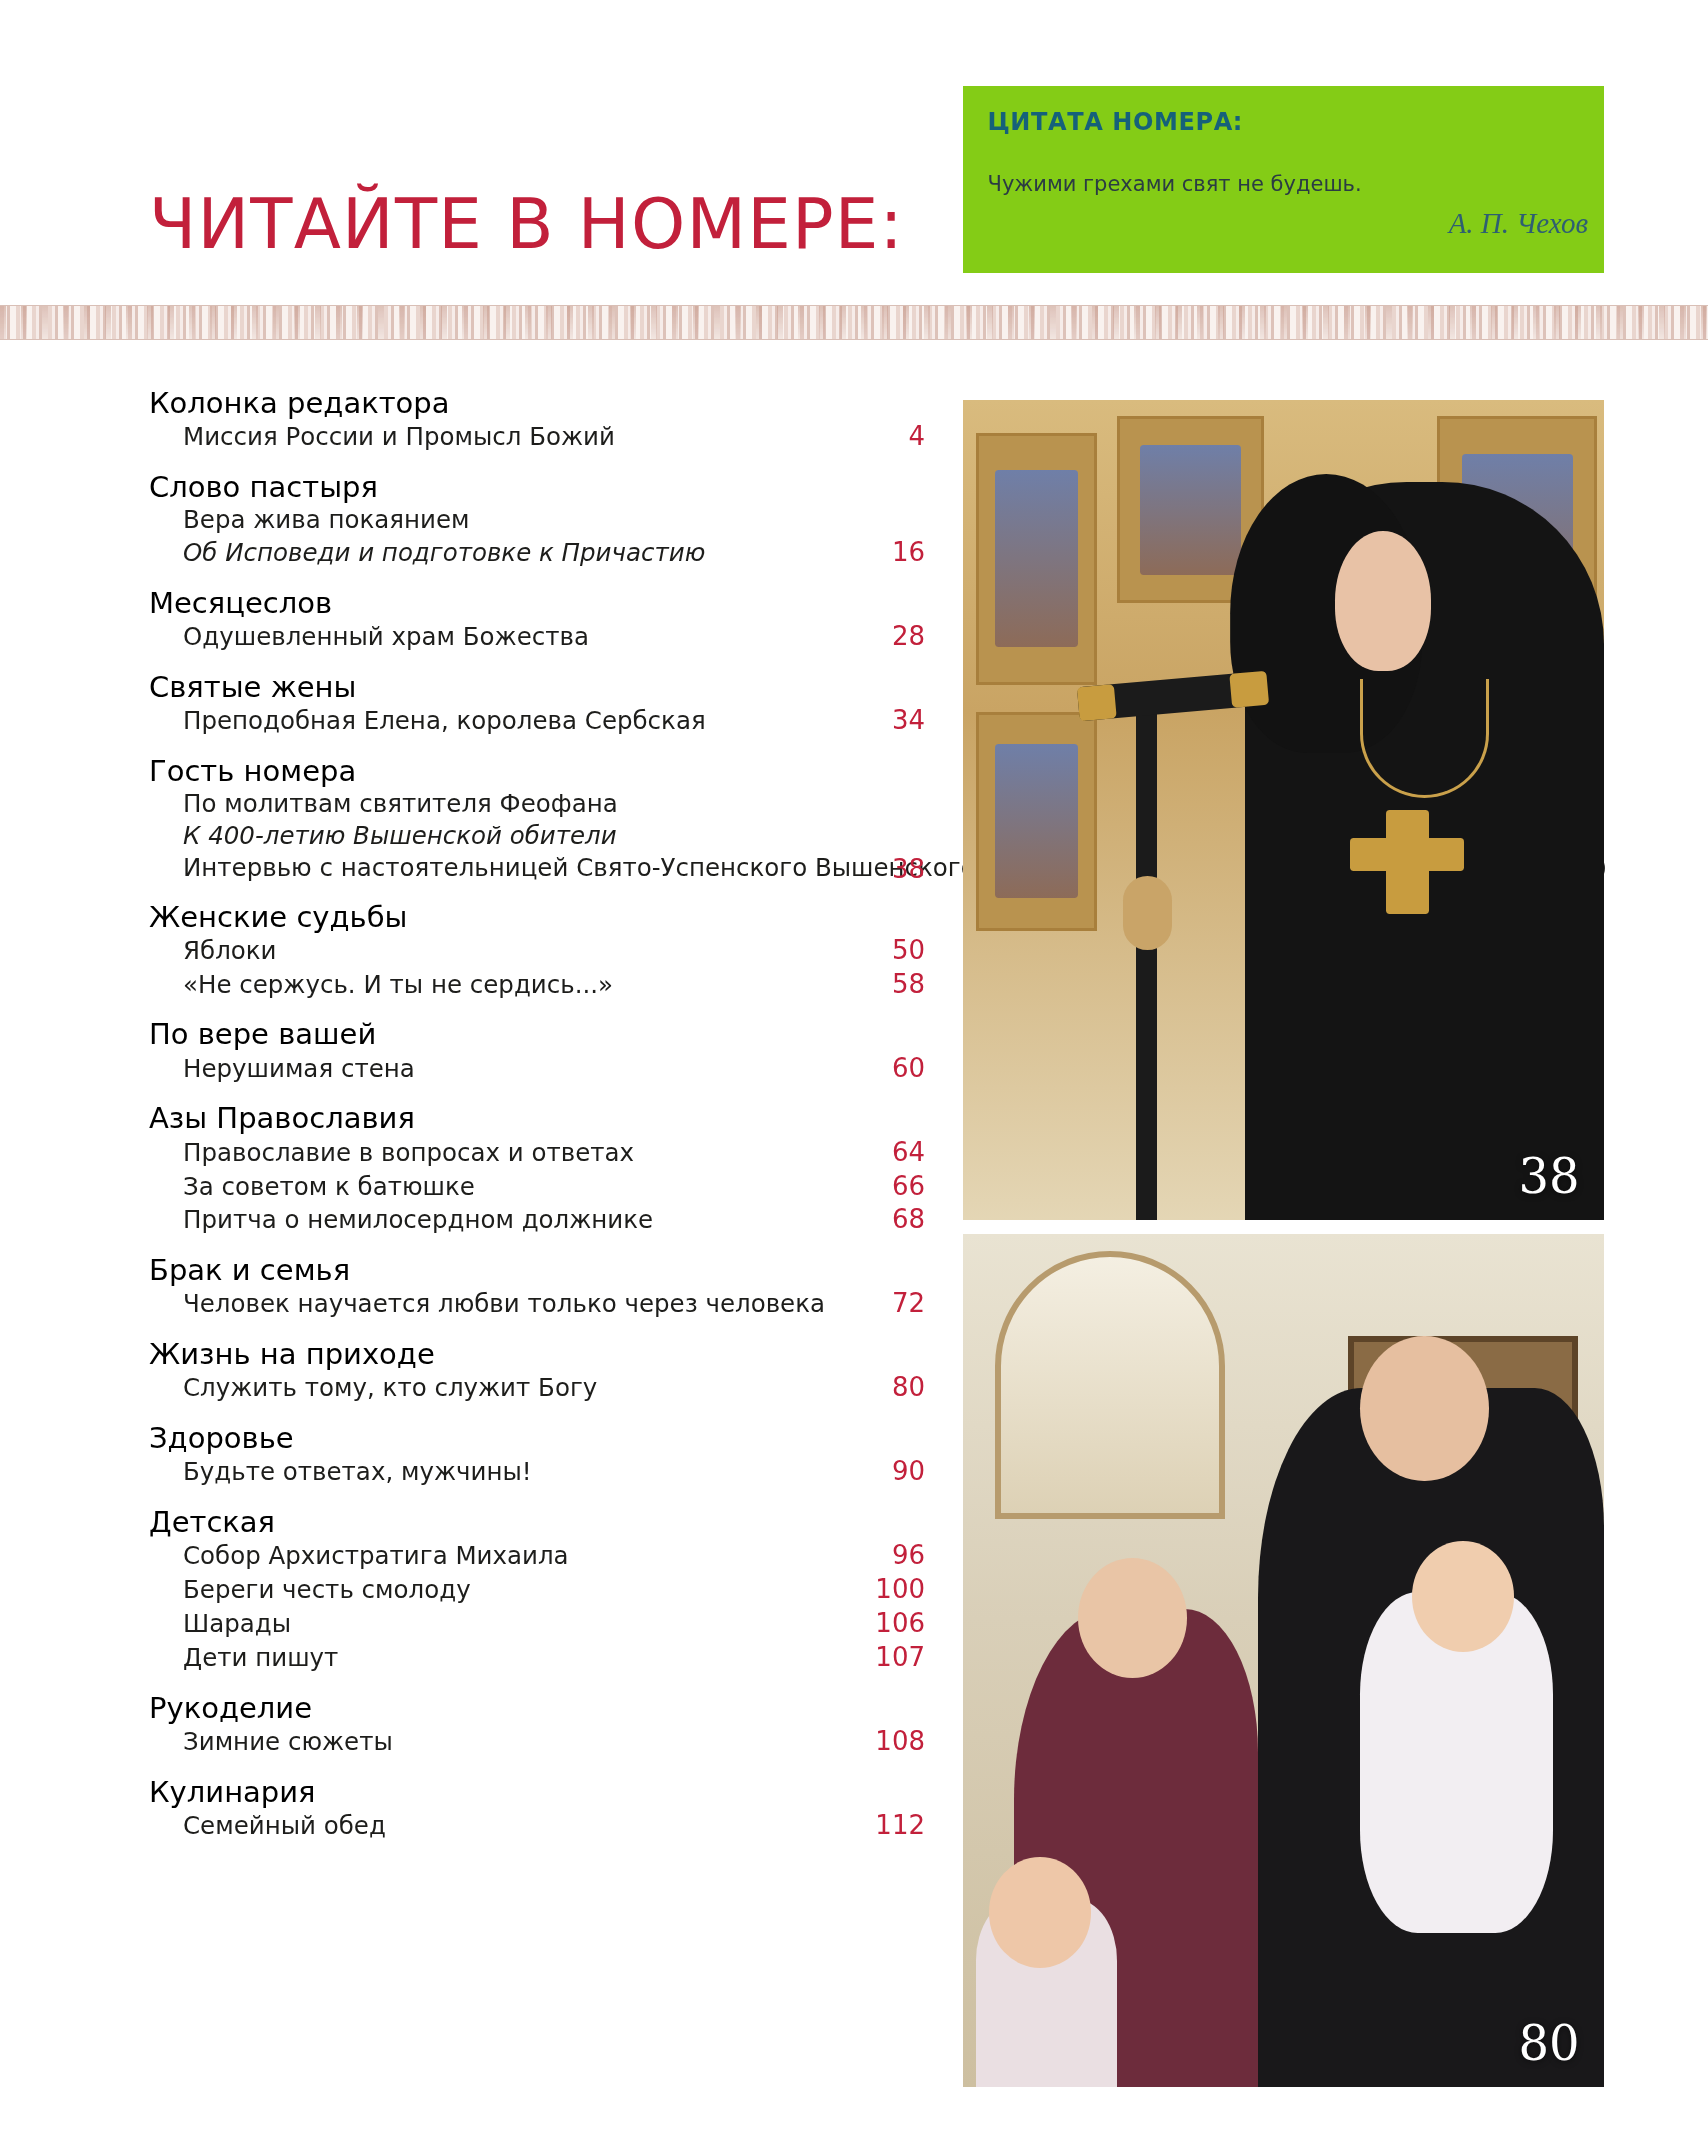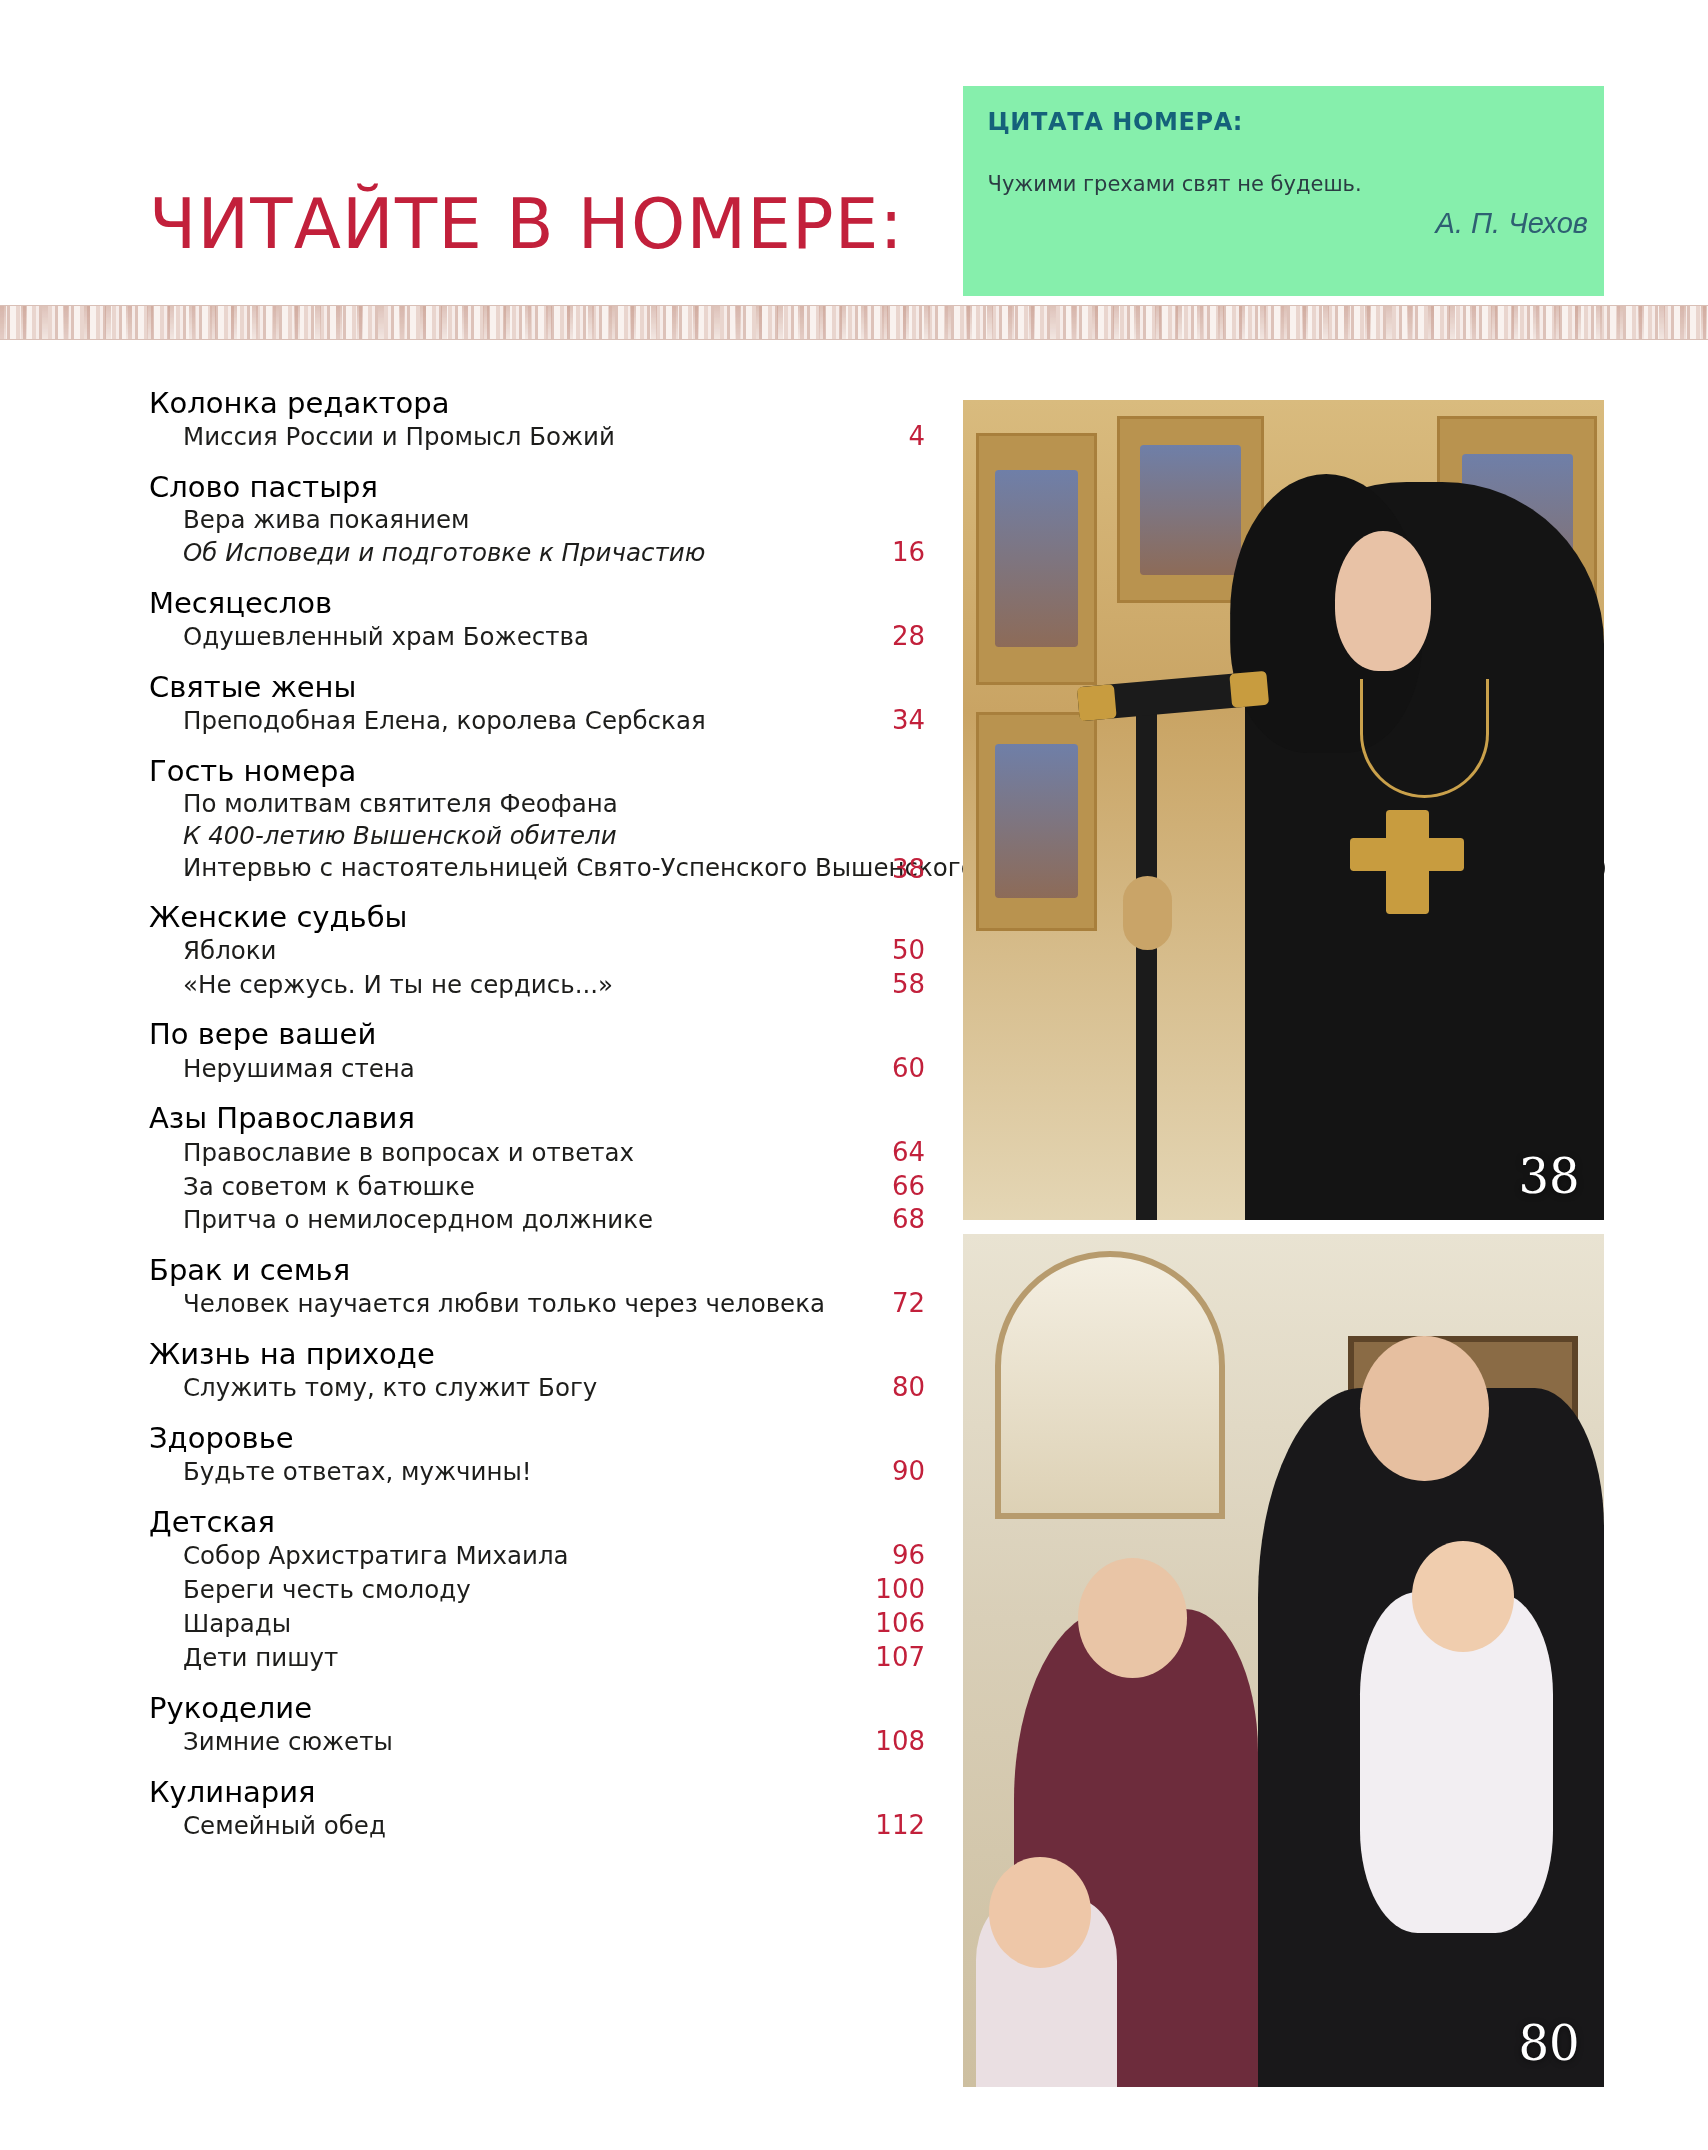--- a/index.html
+++ b/index.html
@@ -33,22 +33,22 @@
     font-weight: 400;
     white-space: nowrap;
   }
 
   
   #quote-box {
     position: absolute;
     left: 963px;
     top: 86px;
     width: 641px;
-    height: 210px;
-    background: #86efac;
+    height: 187px;
+    background: #84cc16;
   }
   #quote-label {
     position: absolute;
     left: 24.5px;
     top: 22px;
     font-size: 24px;
     font-weight: bold;
     letter-spacing: 0.6px;
     color: #15617a;
   }
@@ -58,21 +58,21 @@
     top: 86px;
     font-size: 21px;
     color: #2b3c43;
   }
   #quote-author {
     position: absolute;
     right: 16px;
     top: 121px;
     font-size: 29px;
     color: #2e5f72;
-    font-family: Liberation Sans, sans-serif;
+    font-family: Liberation Serif, serif;
     font-style: italic;
   }
 
   
   #divider {
     position: absolute;
     left: 0;
     top: 305px;
     width: 1709px;
     height: 33px;

